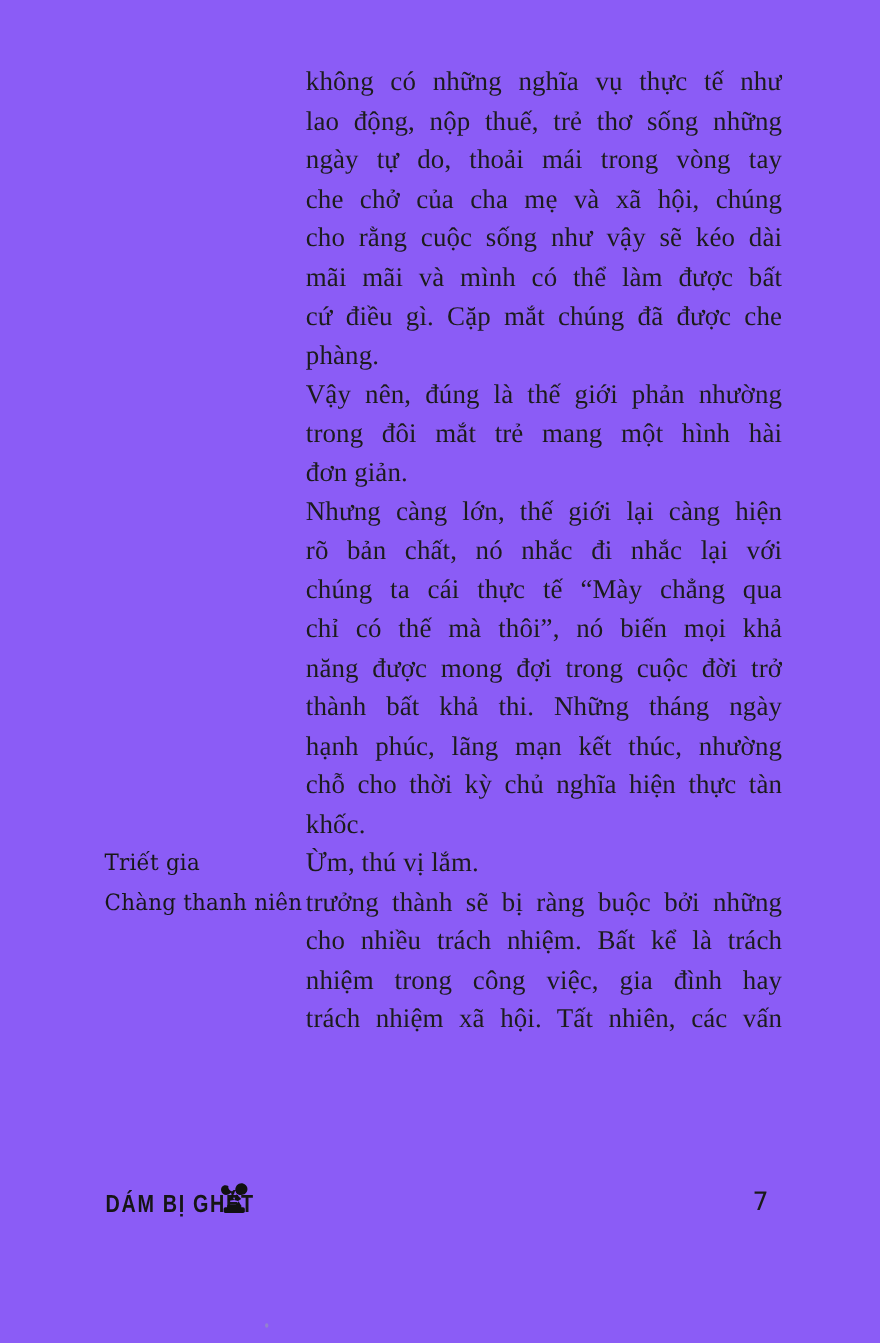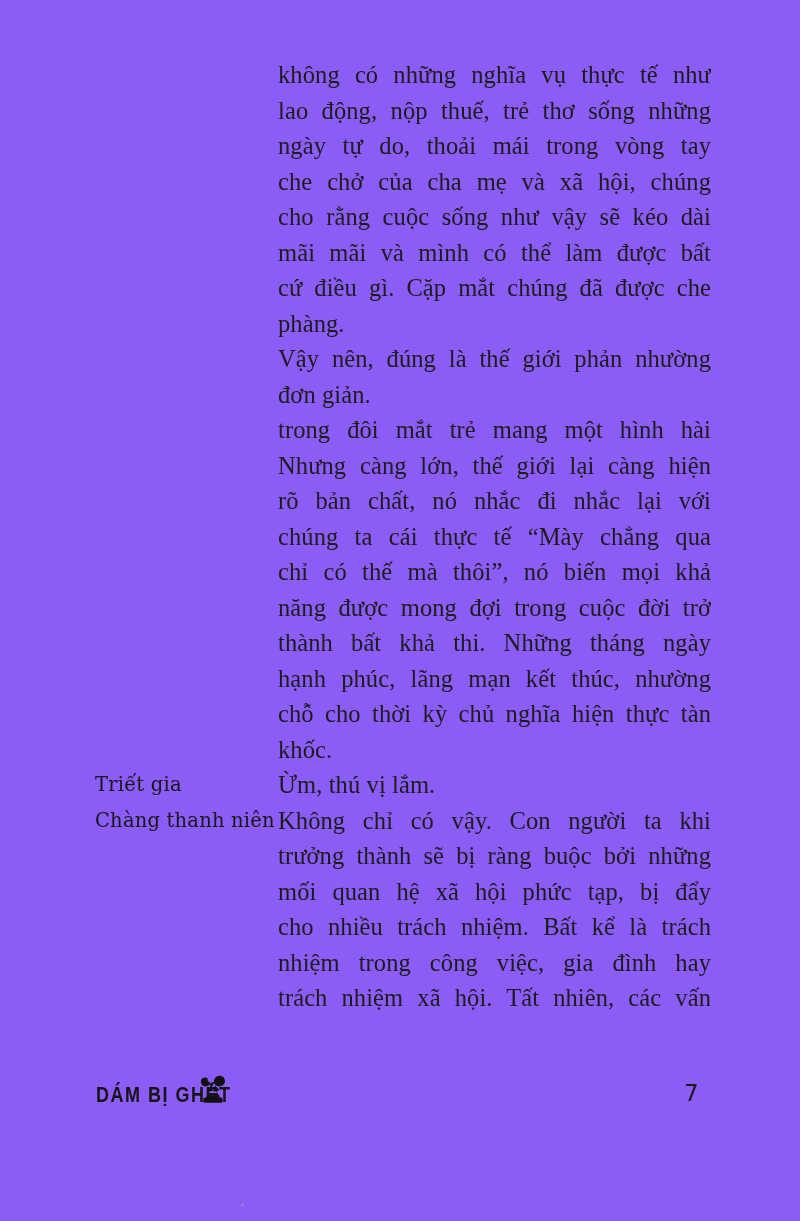--- a/index.html
+++ b/index.html
@@ -55,43 +55,41 @@
         <div class="line">lao động, nộp thuế, trẻ thơ sống những</div>
         <div class="line">ngày tự do, thoải mái trong vòng tay</div>
         <div class="line">che chở của cha mẹ và xã hội, chúng</div>
         <div class="line">cho rằng cuộc sống như vậy sẽ kéo dài</div>
         <div class="line">mãi mãi và mình có thể làm được bất</div>
         <div class="line">cứ điều gì. Cặp mắt chúng đã được che</div>
         <div class="line last-left">phàng.</div>
       </div>
       <div class="block">
         <div class="line">Vậy nên, đúng là thế giới phản nhường</div>
+        <div class="line">trong đôi mắt trẻ mang một hình hài</div>
         <div class="line last-left">đơn giản.</div>
-        <div class="line">trong đôi mắt trẻ mang một hình hài</div>
       </div>
       <div class="block">
         <div class="line">Nhưng càng lớn, thế giới lại càng hiện</div>
         <div class="line">rõ bản chất, nó nhắc đi nhắc lại với</div>
         <div class="line">chúng ta cái thực tế “Mày chẳng qua</div>
         <div class="line">chỉ có thế mà thôi”, nó biến mọi khả</div>
         <div class="line">năng được mong đợi trong cuộc đời trở</div>
         <div class="line">thành bất khả thi. Những tháng ngày</div>
         <div class="line">hạnh phúc, lãng mạn kết thúc, nhường</div>
         <div class="line">chỗ cho thời kỳ chủ nghĩa hiện thực tàn</div>
         <div class="line last-left">khốc.</div>
       </div>
       <div class="block">
         <div class="speaker">Triết gia</div>
         <div class="line last-left">Ừm, thú vị lắm.</div>
       </div>
       <div class="block">
         <div class="speaker">Chàng thanh niên</div>
-        <div class="line">Không chỉ có vậy. Con người ta khi</div>
         <div class="line">trưởng thành sẽ bị ràng buộc bởi những</div>
-        <div class="line">mối quan hệ xã hội phức tạp, bị đẩy</div>
         <div class="line">cho nhiều trách nhiệm. Bất kể là trách</div>
         <div class="line">nhiệm trong công việc, gia đình hay</div>
         <div class="line">trách nhiệm xã hội. Tất nhiên, các vấn</div>
       </div>
     </div>
 
   <div class="footer">
     <span class="footer-title">DÁM BỊ GHÉT</span>
     <span class="footer-logo">
       <svg viewBox="0 0 56 60" width="30" height="34" aria-hidden="true">

